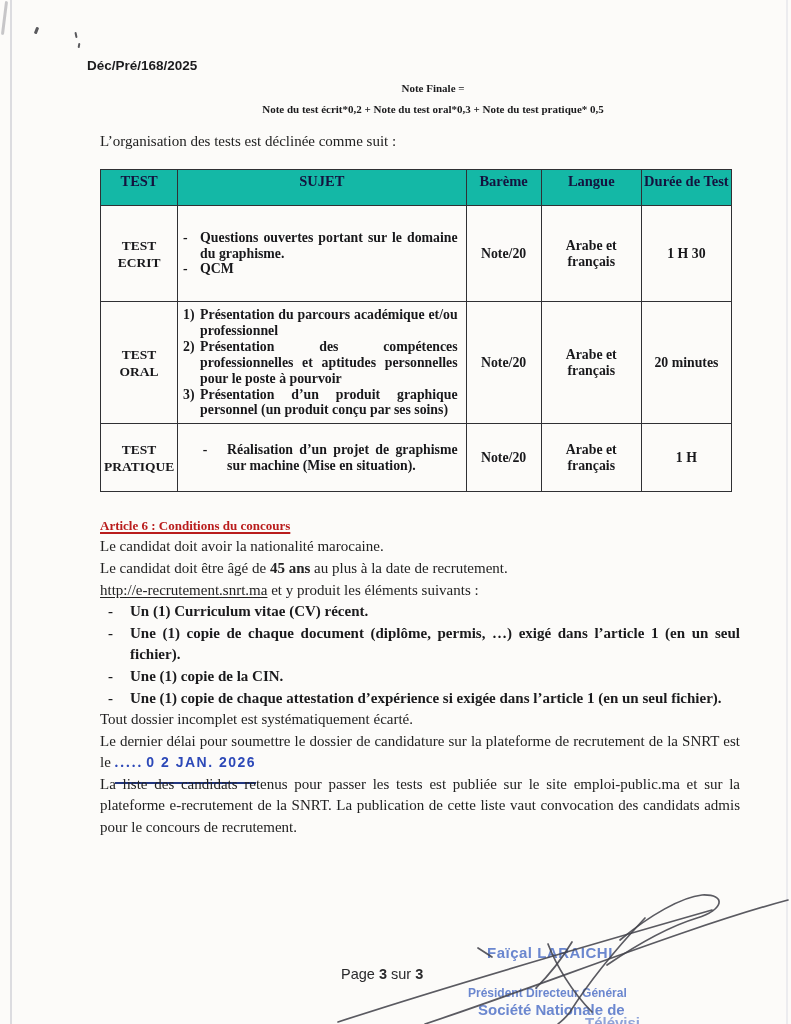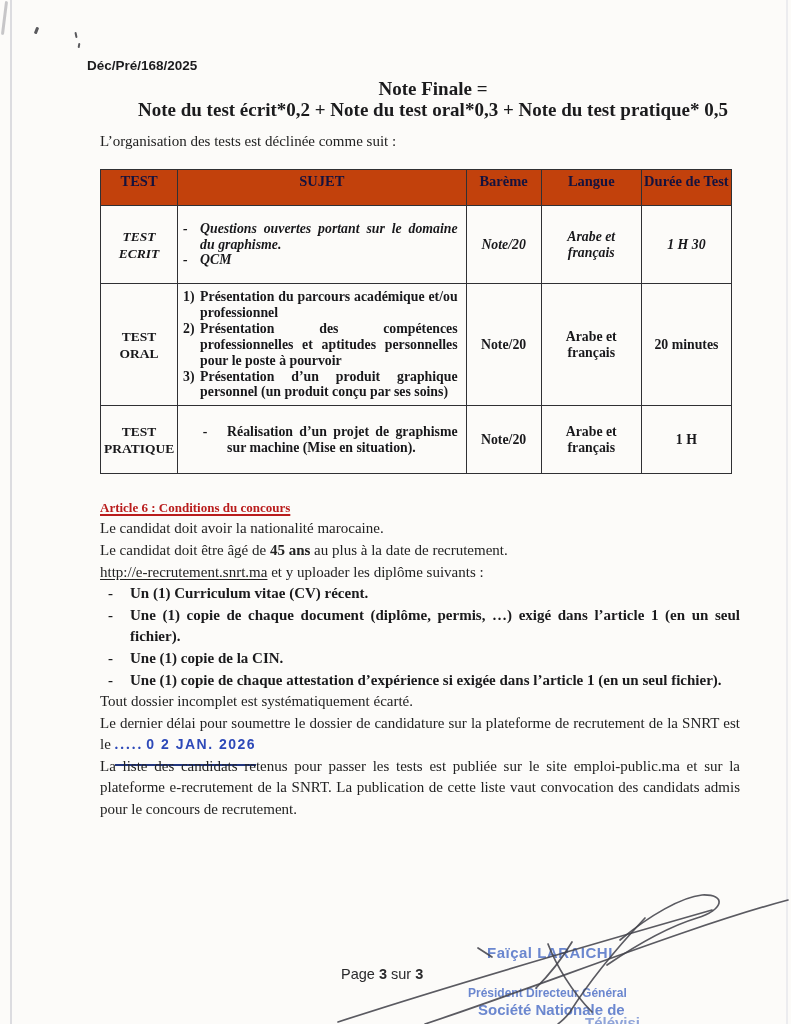--- a/index.html
+++ b/index.html
@@ -11,32 +11,32 @@
   .edge-left{position:absolute; left:10px; top:0; width:2px; height:100%; background:#dcdce0;}
   .edge-right{position:absolute; left:786px; top:0; width:2px; height:100%; background:#ececef;}
   .corner-mark{position:absolute; left:3px; top:1px; width:3px; height:34px; background:#9a9aa0; transform:rotate(7deg); opacity:.55; border-radius:2px;}
   .speck{position:absolute; background:#5a5a5e; border-radius:1px;}
   .speck.s1{left:35px; top:27px; width:3px; height:7px; transform:rotate(22deg);}
   .speck.s2{left:75px; top:32px; width:2px; height:6px; transform:rotate(-12deg);}
   .speck.s3{left:78px; top:43px; width:2px; height:5px; transform:rotate(10deg);}
 
   .content{position:absolute; left:100px; top:58px; width:640px;}
   .ref{margin-left:-13px; font-family:"Liberation Sans", sans-serif; font-weight:700; font-size:13.5px; color:#1c1c1e;}
-  .title-block{margin-top:5px; padding-left:26px; text-align:center; font-weight:700; font-size:19px; line-height:21px; color:#1b1b1d;}
+  .title-block{margin-top:5px; padding-left:26px; text-align:center; font-weight:700; font-size:11px; line-height:21px; color:#1b1b1d;}
   .intro{margin:13px 0 0 0;}
 
   table{border-collapse:collapse; table-layout:fixed; width:632px; margin-top:19px;}
   th,td{border:1.6px solid #303034;}
   thead tr{height:36px;}
-  thead th{background:#c2410c; color:#14123e; font-weight:700; font-size:14.5px; vertical-align:top; padding-top:3px; line-height:16px;}
+  thead th{background:#14b8a6; color:#14123e; font-weight:700; font-size:14.5px; vertical-align:top; padding-top:3px; line-height:16px;}
   tbody td{font-weight:700; font-size:13.8px; color:#18181b;}
   td.c-test{text-align:center; vertical-align:middle; font-size:13.5px; line-height:17px; padding:1px;}
   td.c-mid{text-align:center; vertical-align:middle; padding:1px;}
   td.c-sujet{vertical-align:middle; padding:5px 8px 5px 5px;}
-  tr.r0{height:78px;font-style:italic;} tr.r1{height:120px;} tr.r2{height:68px;}
+  tr.r0{height:96px;} tr.r1{height:120px;} tr.r2{height:68px;}
   .item{display:flex; line-height:15.9px;}
   .item .m{flex:0 0 17px;}
   .item .t{flex:1; text-align:justify;}
   .item.wide .m{flex:0 0 44px; text-align:center;}
 
   .sec{margin-top:26px;}
   .sec p{margin:0;}
   .art-heading{color:#b91c1c; font-weight:700; font-size:13px;
     text-decoration:underline; text-decoration-thickness:1.5px; text-underline-offset:2px; margin-bottom:2px;}
   .line{line-height:21.6px;}
@@ -153,21 +153,21 @@
         <td class="c-mid">Arabe et français</td>
         <td class="c-mid">1 H</td>
       </tr>
     </tbody>
   </table>
 
   <div class="sec">
     <div class="art-heading">Article 6 : Conditions du concours</div>
     <p>Le candidat doit avoir la nationalité marocaine.</p>
     <p><span>Le candidat doit être âgé de </span><b>45 ans</b><span> au plus à la date de recrutement.</span></p>
-    <div class="line"><span class="url">http://e-recrutement.snrt.ma</span><span> et y uploader les diplôme suivants :</span></div>
+    <div class="line"><span class="url">http://e-recrutement.snrt.ma</span><span> et y produit les éléments suivants :</span></div>
     <div class="bullets">
       <div class="bullet">
           <span class="m">-</span>
           <span class="t">Un (1) Curriculum vitae (CV) récent.</span>
         </div>
       <div class="bullet">
           <span class="m">-</span>
           <span class="t">Une (1) copie de chaque document (diplôme, permis, …) exigé dans l’article 1 (en un seul fichier).</span>
         </div>
       <div class="bullet">

